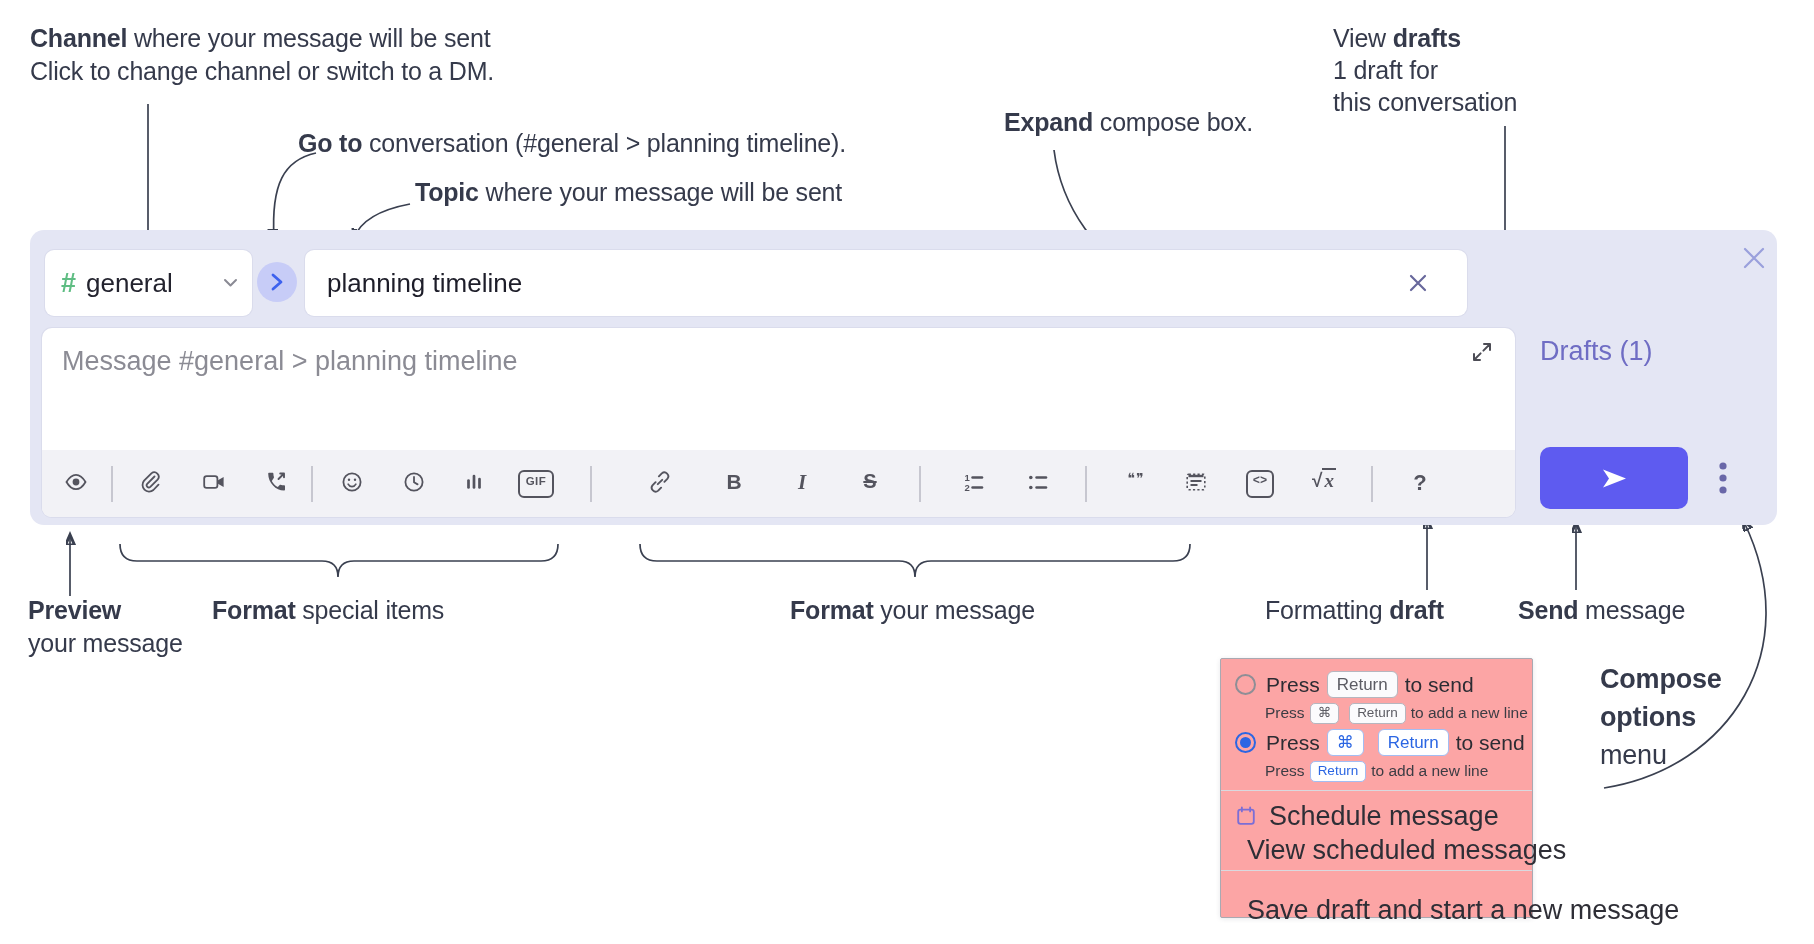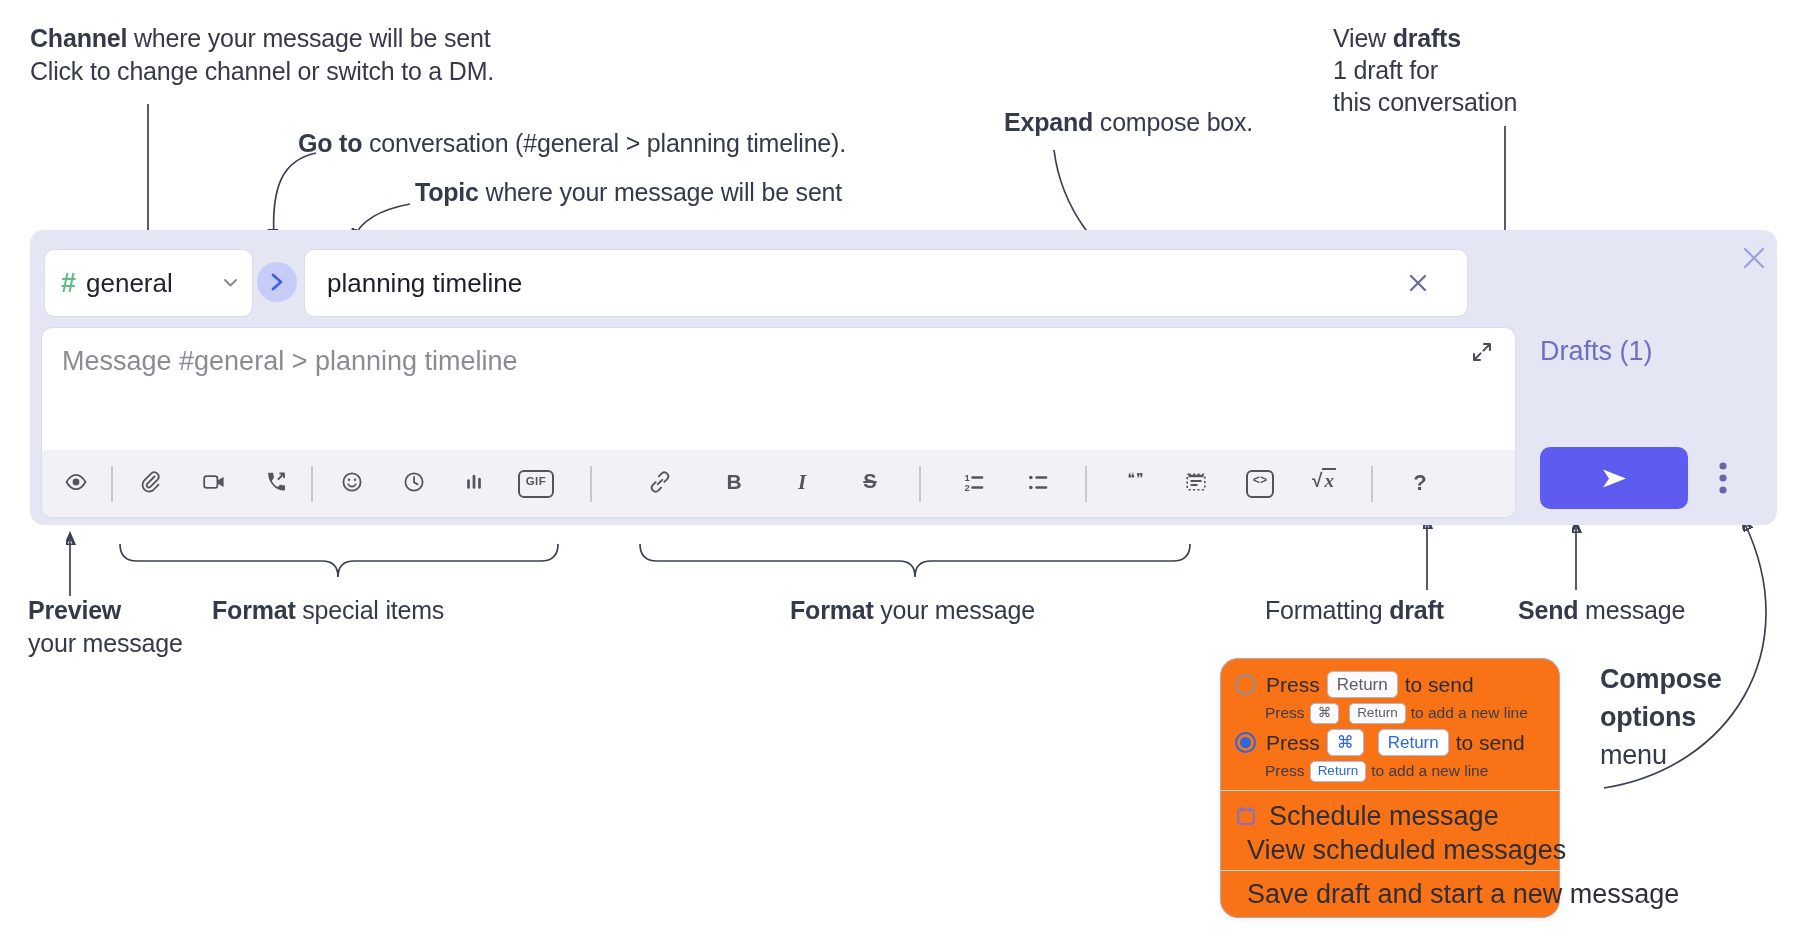--- a/index.html
+++ b/index.html
@@ -44,22 +44,22 @@
   .icode-box{border:2px solid #54545e;border-radius:6px;font-size:12px;font-weight:700;
              font-family:"Liberation Mono",monospace;padding:3px 5px;line-height:1;}
   .sqrt{font-size:19px;font-weight:600;}
   .sqrt .x{font-family:"Liberation Serif",serif;font-style:italic;border-top:2px solid #54545e;padding:0 2px;}
   .drafts-link{position:absolute;left:1540px;top:336px;font-size:27px;font-weight:500;color:#6f6dc4;cursor:pointer;}
   .send-btn{position:absolute;left:1540px;top:447px;width:148px;height:62px;background:#5e5bf0;border-radius:10px;
             display:flex;align-items:center;justify-content:center;cursor:pointer;border:none;}
   .more-btn{position:absolute;left:1705px;top:455px;width:36px;height:46px;display:flex;align-items:center;
             justify-content:center;cursor:pointer;}
   
-  .popup{position:absolute;left:1220px;top:658px;width:340px;height:260px;background:#f97316;border:1.5px solid #a9a9b2;
-         border-radius:18px;box-shadow:0 1px 5px rgba(30,30,60,.10);box-sizing:border-box;}
+  .popup{position:absolute;left:1220px;top:658px;width:313px;height:260px;background:#fca5a5;border:1.5px solid #a9a9b2;
+         border-radius:2px;box-shadow:0 1px 5px rgba(30,30,60,.10);box-sizing:border-box;}
   .prow{position:absolute;left:14px;right:10px;display:flex;align-items:center;white-space:nowrap;}
   .prow .txt{font-size:21px;color:#2c2c33;}
   .psub{position:absolute;left:44px;right:8px;display:flex;align-items:center;white-space:nowrap;}
   .psub .txt{font-size:15.5px;color:#3c3c44;}
   .radio{width:17px;height:17px;border-radius:50%;border:2px solid #8e8e96;margin-right:10px;flex:0 0 auto;cursor:pointer;}
   .radio.sel{border-color:#2b66e3;position:relative;}
   .radio.sel::after{content:"";position:absolute;left:3px;top:3px;width:11px;height:11px;border-radius:50%;background:#2b66e3;}
   .kbd{border:1.5px solid #b6b6bf;border-radius:6px;background:#fbfbfd;color:#5c5c64;font-size:17px;
        padding:2px 9px;margin:0 7px;line-height:1.25;}
   .kbd.small{font-size:13.5px;padding:1px 7px;margin:0 5px;border-radius:5px;}
@@ -334,21 +334,21 @@
     </div>
     <div class="mitem" style="top:176px;">
       <svg width="22" height="22" viewBox="0 0 24 24">
         <rect x="3.5" y="5" width="17" height="15.5" rx="2.5" fill="none" stroke="#7b6ed6" stroke-width="2"></rect>
         <path d="M7.5,2.6 V7 M16.5,2.6 V7" stroke="#7b6ed6" stroke-width="2" stroke-linecap="round"></path>
         <path d="M7,12 H9 M11,12 H13 M15,12 H17 M7,16 H9 M11,16 H13 M15,16 H17" stroke="#7b6ed6" stroke-width="1.8" stroke-linecap="round"></path>
       </svg>
       <span class="txt">View scheduled messages</span>
     </div>
     <div class="pdiv" style="top:211px;"></div>
-    <div class="mitem" style="top:220px;">
+    <div class="mitem" style="top:236px;">
       <svg width="22" height="22" viewBox="0 0 24 24">
         <path d="M6.8,2.8 h8.4 l3.8,3.8 v13 a1.8,1.8 0 0 1 -1.8,1.8 h-10.4 a1.8,1.8 0 0 1 -1.8,-1.8 v-15 a1.8,1.8 0 0 1 1.8,-1.8 z" fill="none" stroke="#7b6ed6" stroke-width="2"></path>
         <path d="M8.7,13 l2.5,2.6 4.3,-5" fill="none" stroke="#7b6ed6" stroke-width="2" stroke-linecap="round" stroke-linejoin="round"></path>
       </svg>
       <span class="txt">Save draft and start a new message</span>
     </div>
   </div>
 
 </div>
 

